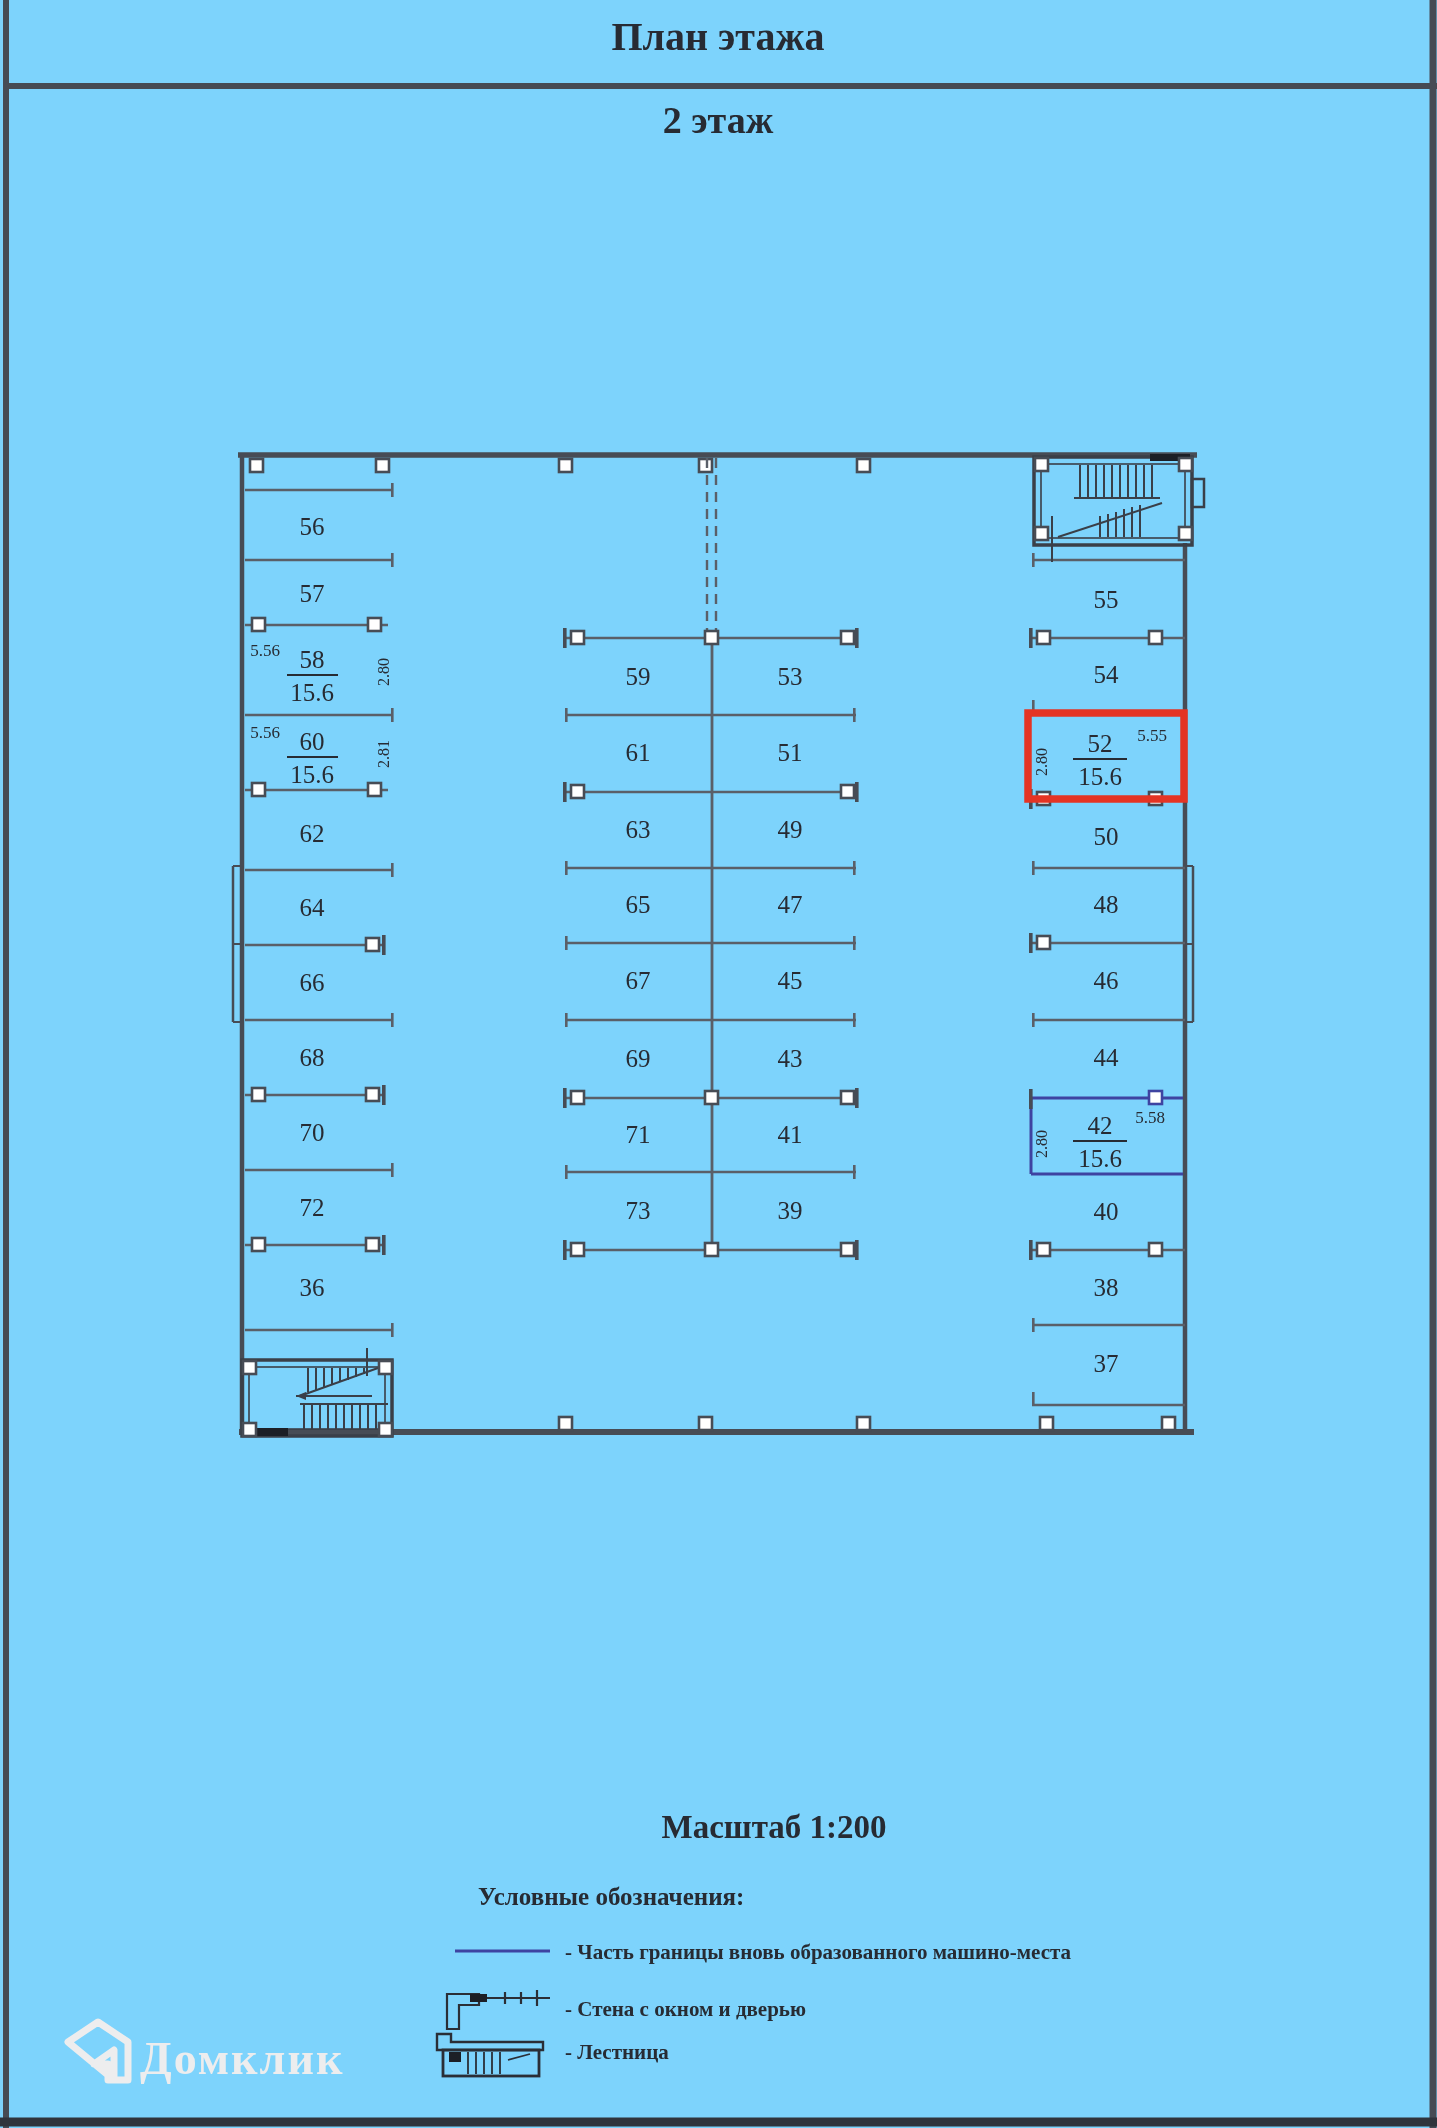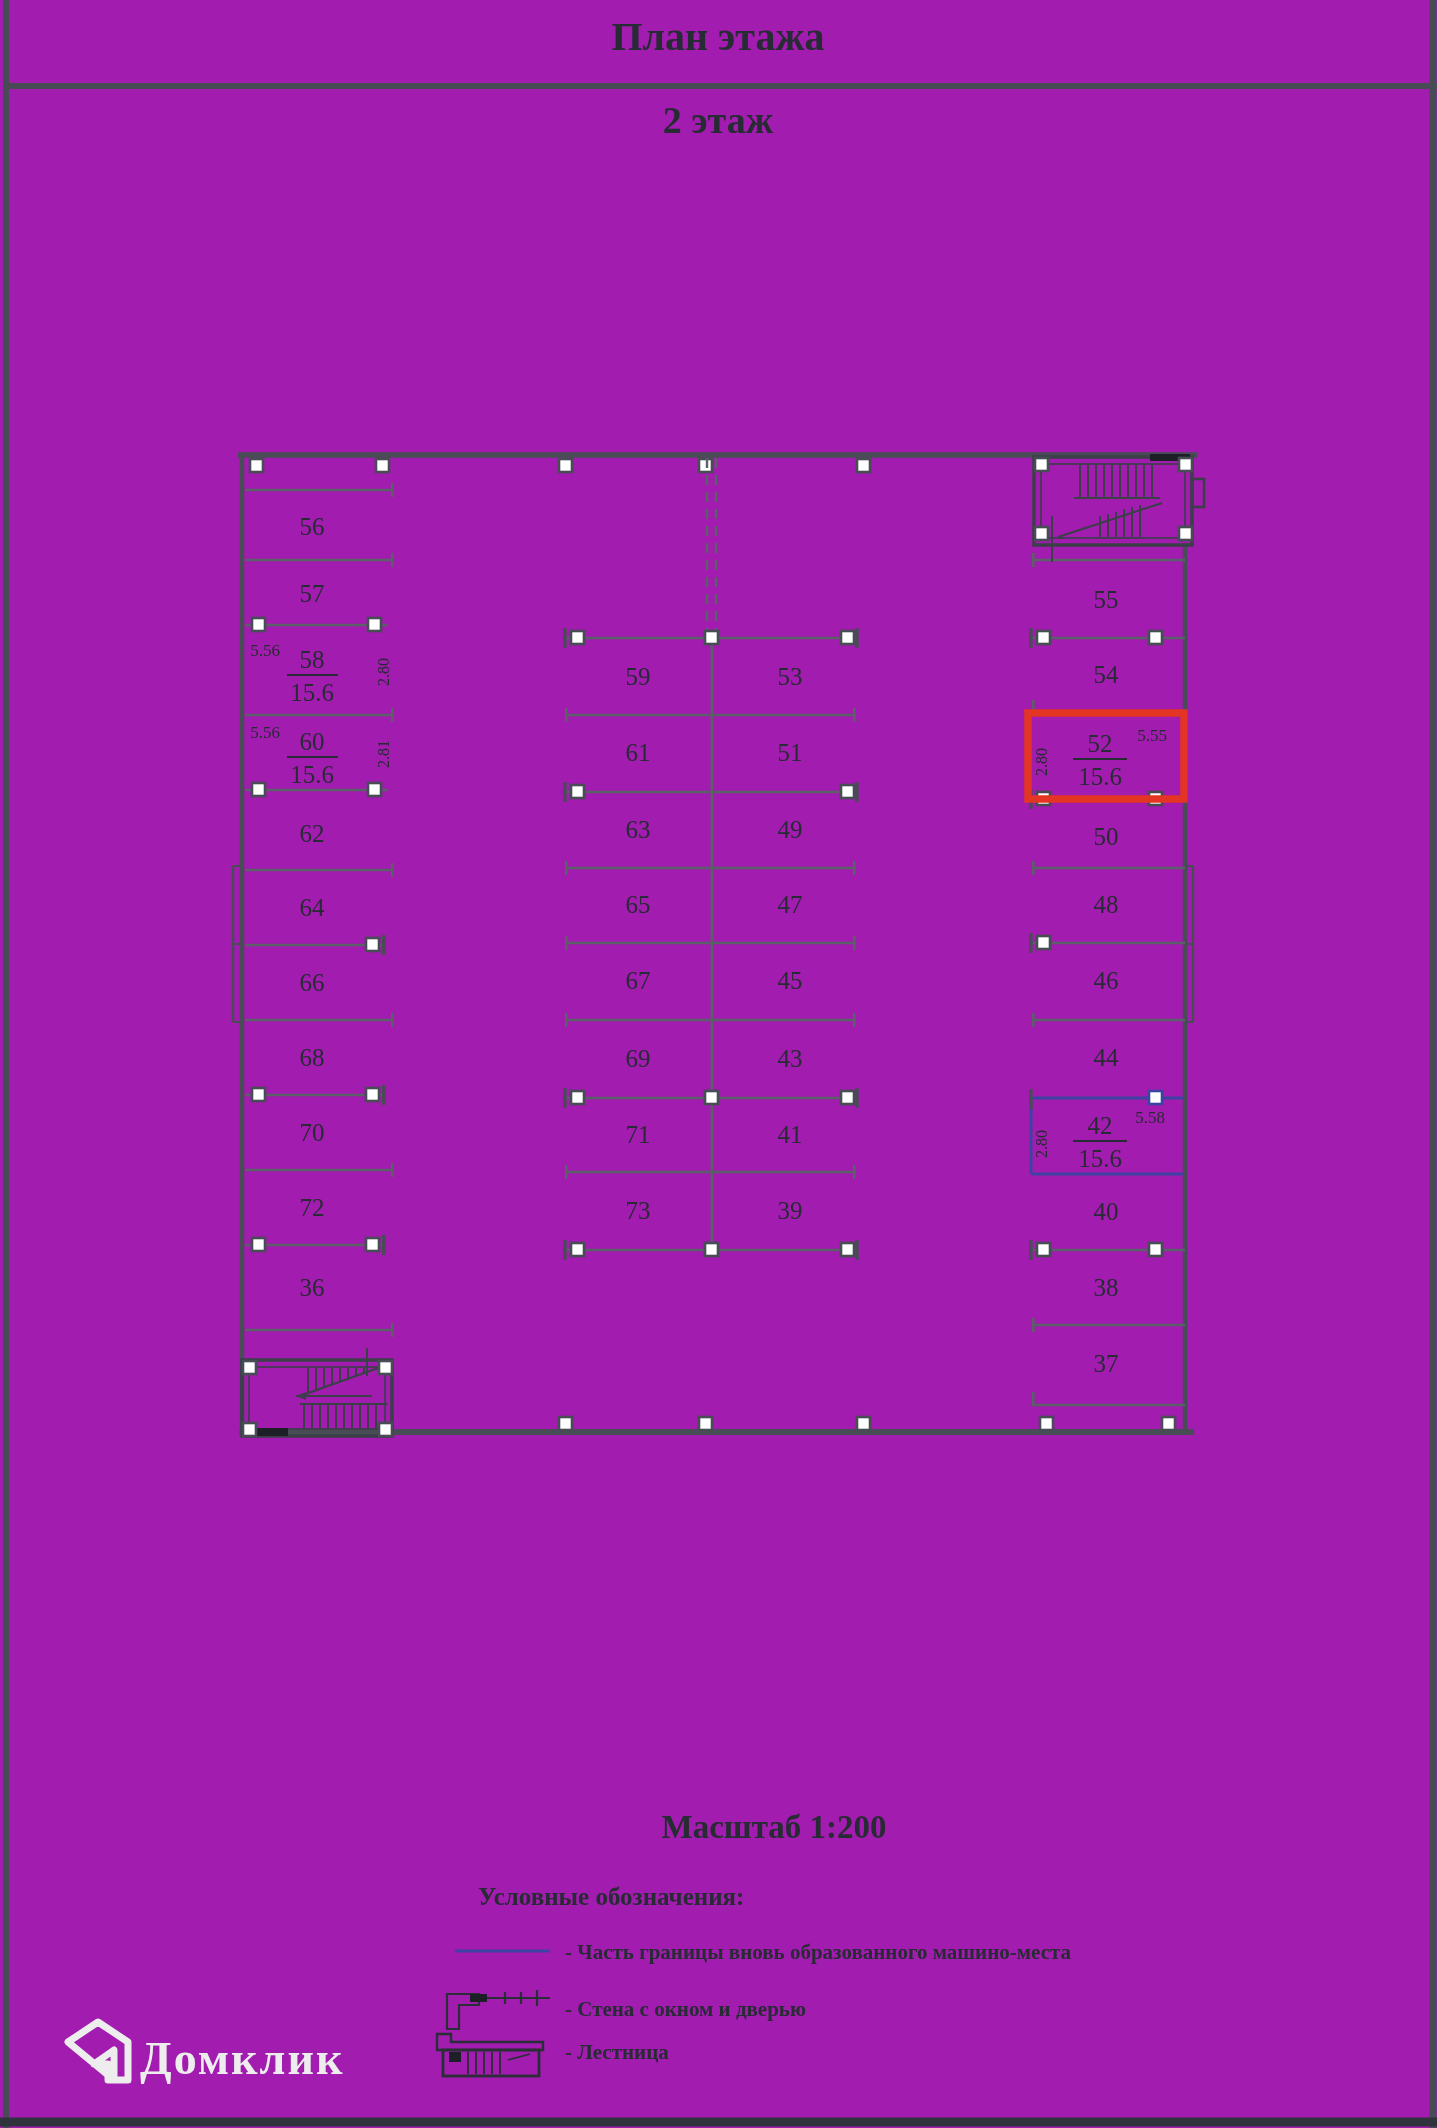--- a/index.html
+++ b/index.html
@@ -1,16 +1,16 @@
 <!DOCTYPE html>
 <html><head>
 <meta charset="utf-8">
 <style>
   html,body{margin:0;padding:0;background:#fff;}
-  #page{position:relative;width:1437px;height:2128px;background:#a21caf;overflow:hidden;
+  #page{position:relative;width:1437px;height:2128px;background:#7dd3fc;overflow:hidden;
         font-family:"Liberation Serif", serif;}
   svg text{font-family:"Liberation Serif", serif;fill:#272b33;}
   .ttl{font-size:40px;font-weight:bold;}
   .flr{font-size:38px;font-weight:bold;}
   .num{font-size:25px;}
   .dim{font-size:17px;}
   .dimr{font-size:16px;}
   .scale{font-size:33px;font-weight:bold;}
   .leghead{font-size:25px;font-weight:bold;}
   .legtxt{font-size:21px;font-weight:bold;}

